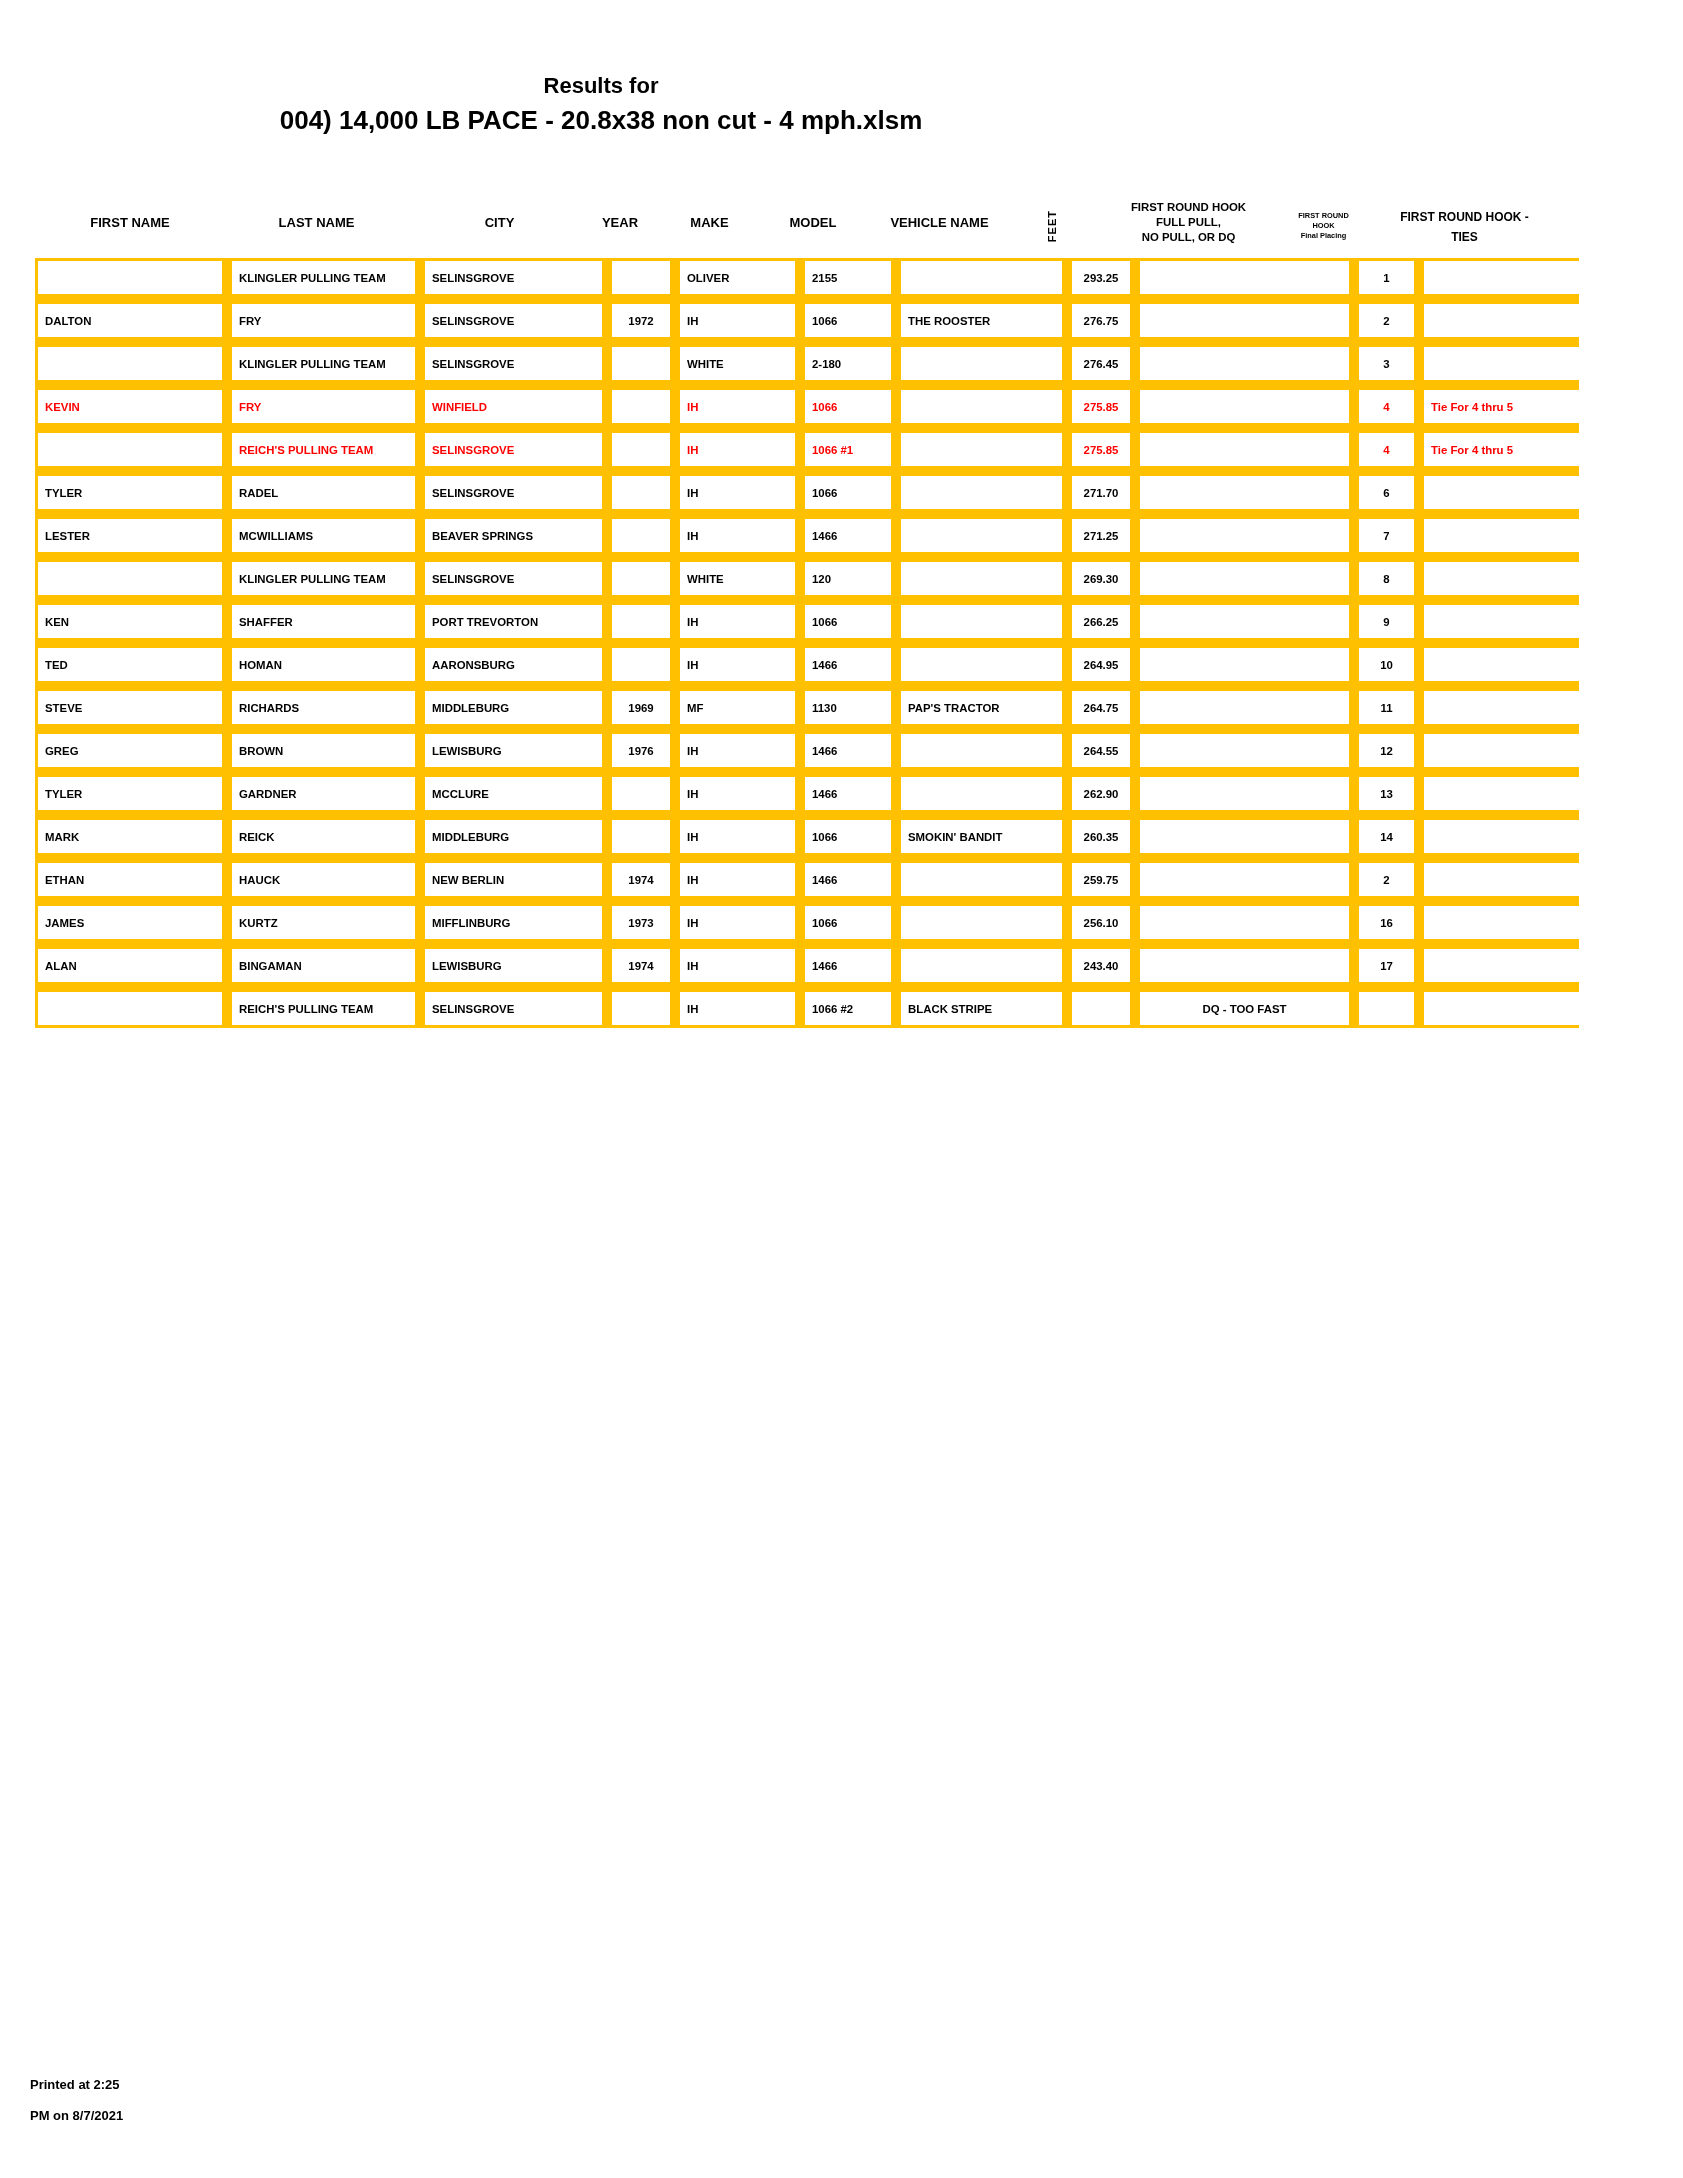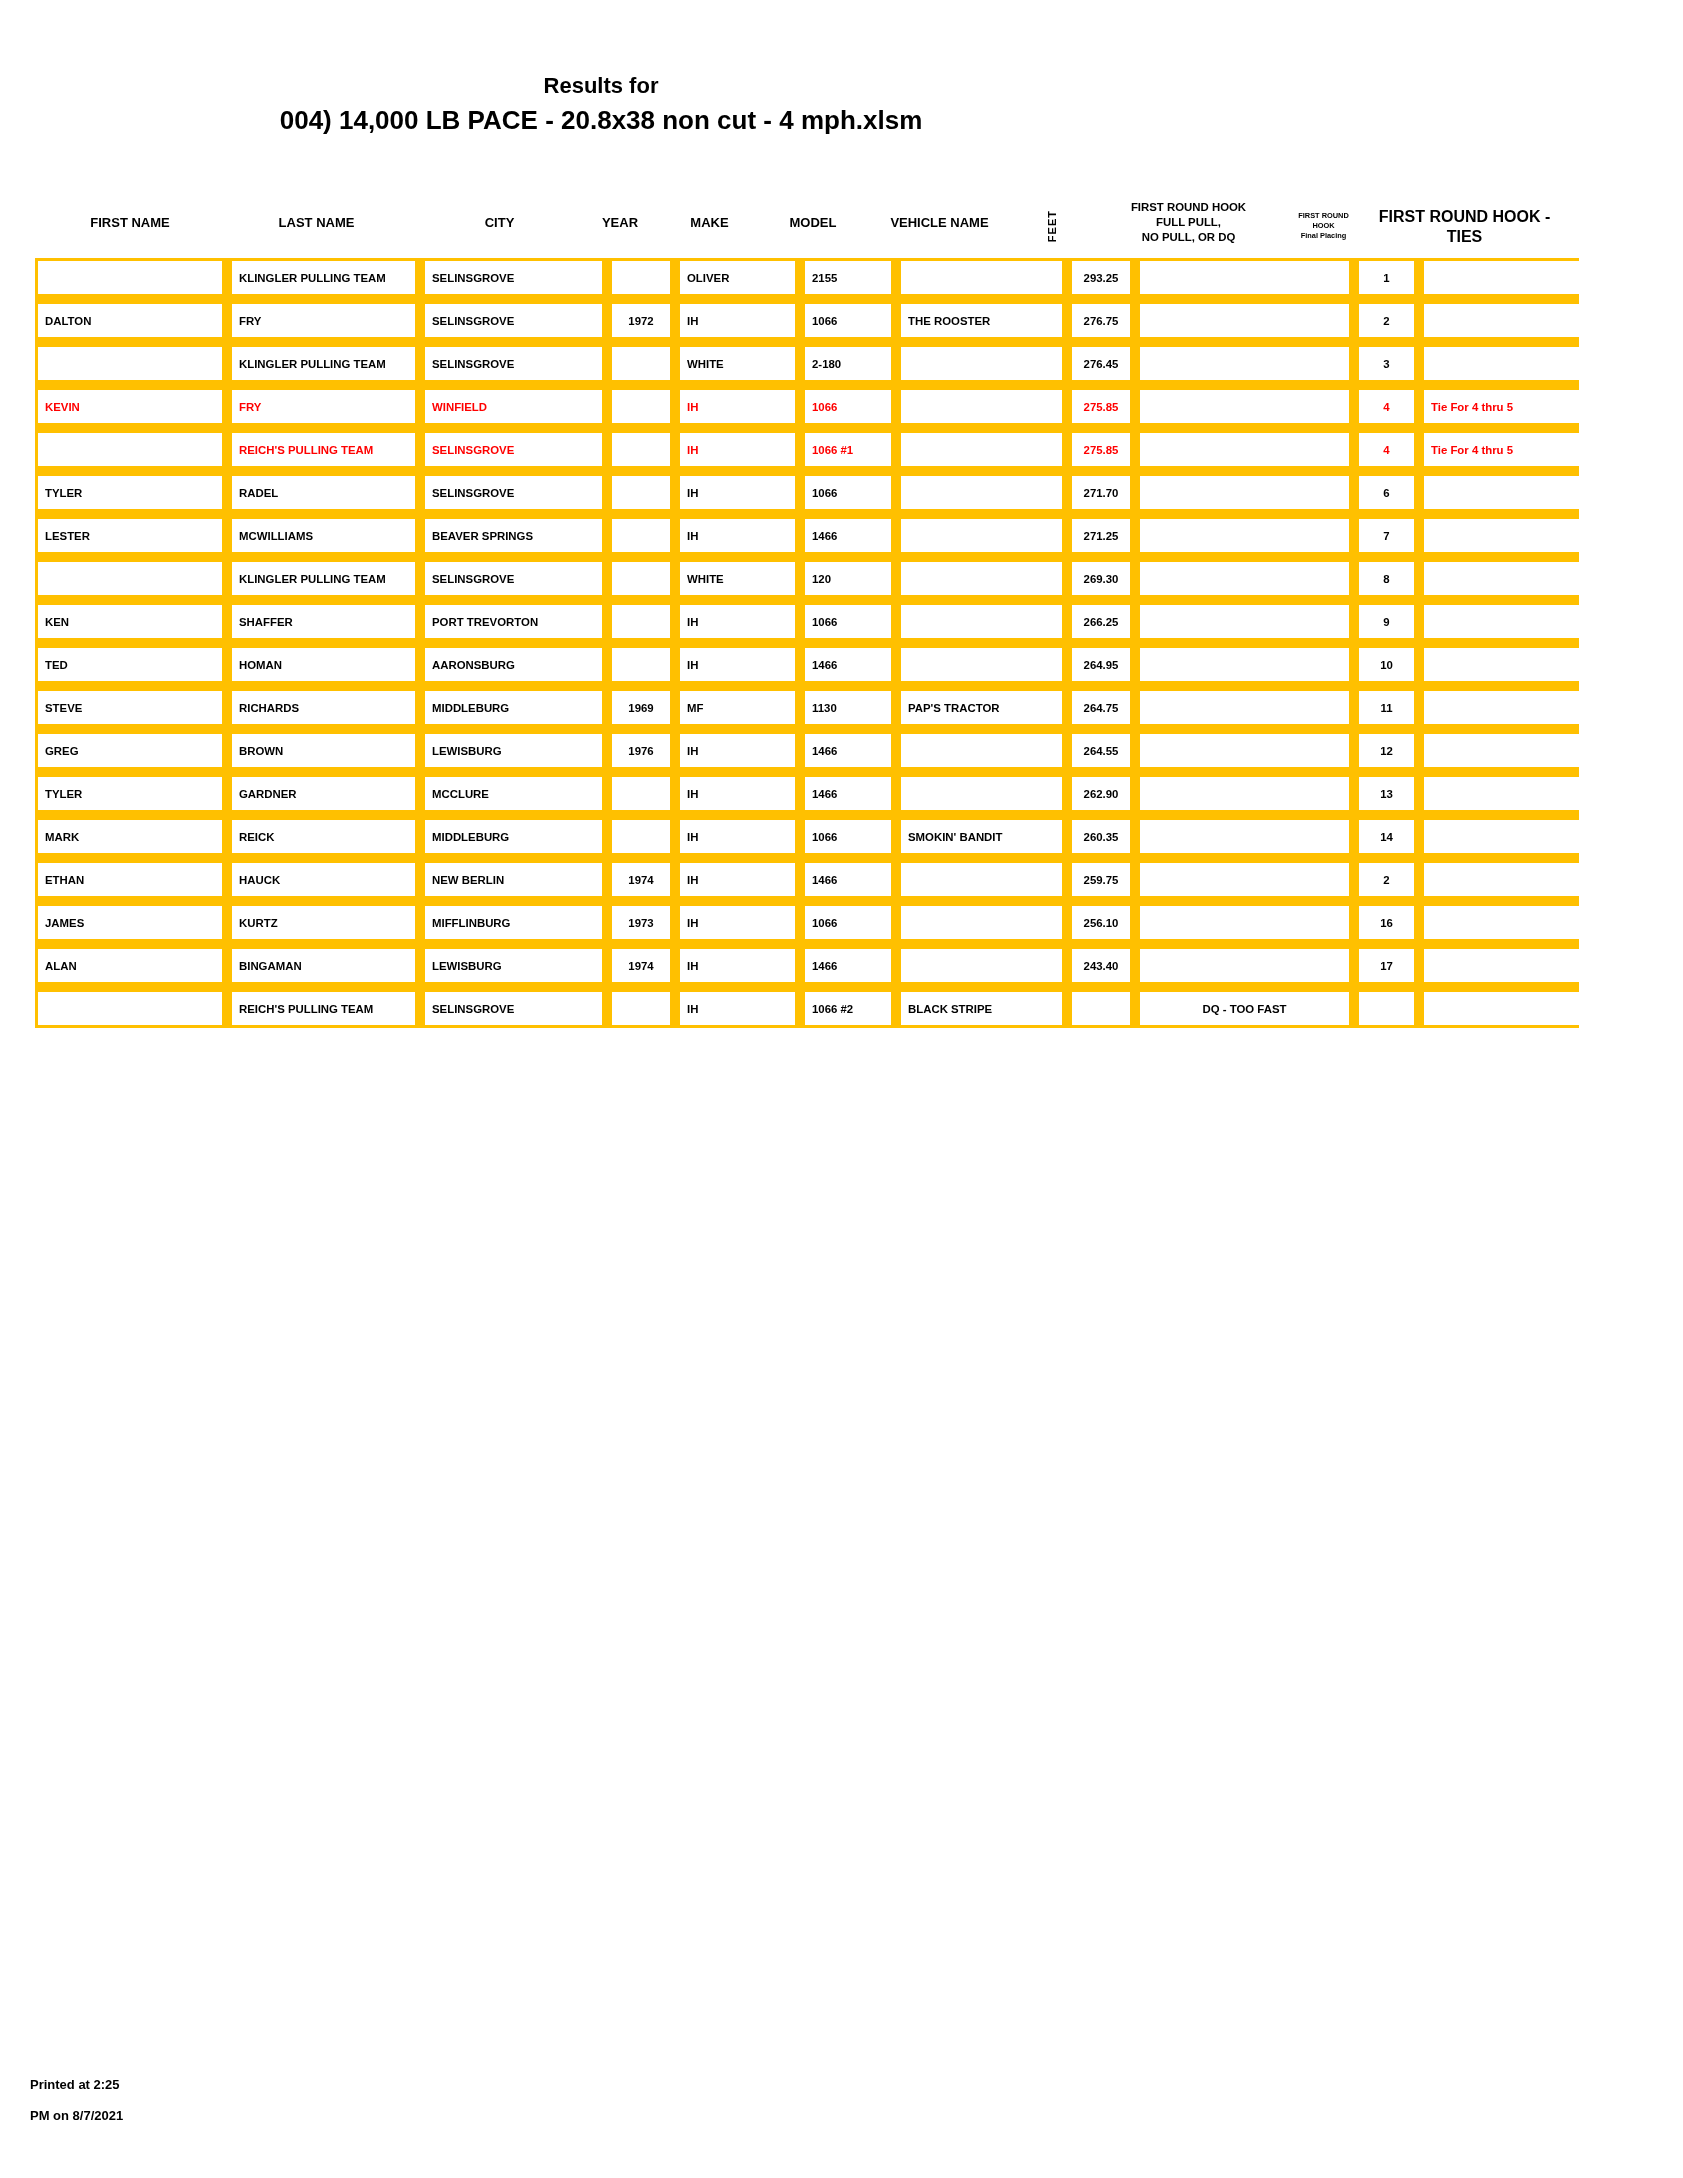--- a/index.html
+++ b/index.html
@@ -22,21 +22,21 @@
   .hdr-grid {
     position: absolute; left: 35px; top: 186px; width: 1544px; height: 72px;
     display: grid;
     grid-template-columns: 184px 183px 177px 58px 115px 86px 161px 58px 209px 55px 221px;
     column-gap: 3px; padding: 0 3px;
     align-items: end;
   }
   .hdr-cell { text-align: center; font-size: 13px; padding-bottom: 28px; white-space: nowrap; }
   .hdr-cell.multi3 { font-size: 11.4px; line-height: 15px; padding-bottom: 13px; }
   .hdr-cell.placing-hdr { font-size: 7.4px; line-height: 10px; padding-bottom: 17px; }
-  .hdr-cell.ties-hdr { font-size: 16px; line-height: 20px; padding-bottom: 11px; white-space: normal; }
+  .hdr-cell.ties-hdr { font-size: 12px; line-height: 20px; padding-bottom: 11px; white-space: normal; }
   .hdr-cell.feet-hdr { display: flex; justify-content: center; padding-bottom: 16px; }
   .hdr-cell.feet-hdr span {
     writing-mode: vertical-rl; transform: rotate(180deg);
     font-size: 11px; letter-spacing: 1px;
   }
   .body-grid {
     position: absolute; left: 35px; top: 258px; width: 1544px;
     background: var(--grid-color, #FFC000);
     display: grid;
     grid-template-columns: 184px 183px 177px 58px 115px 86px 161px 58px 209px 55px 221px;

